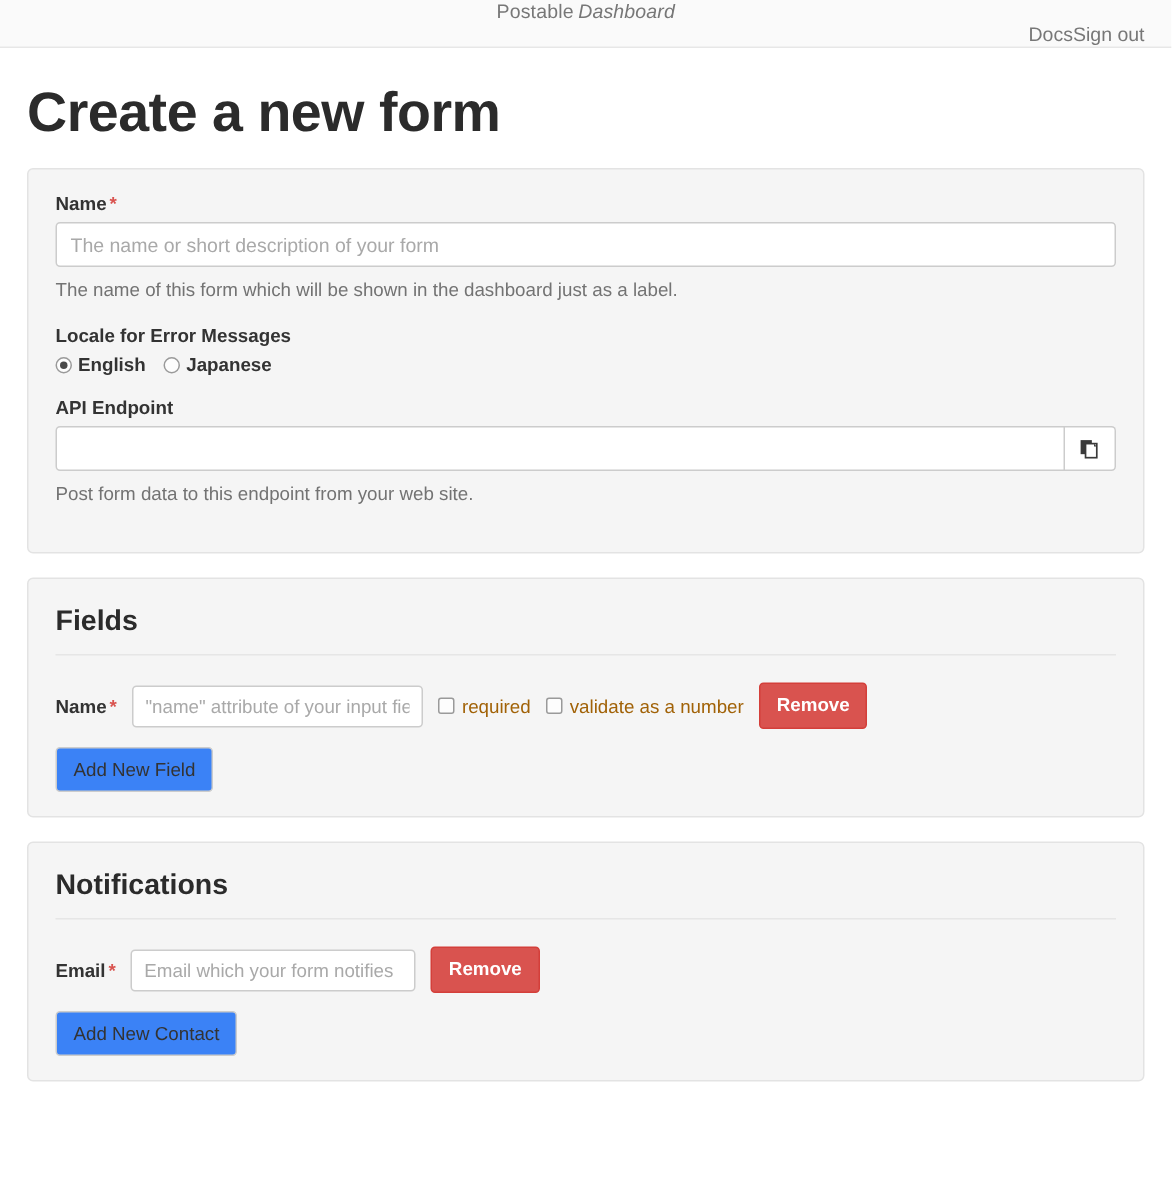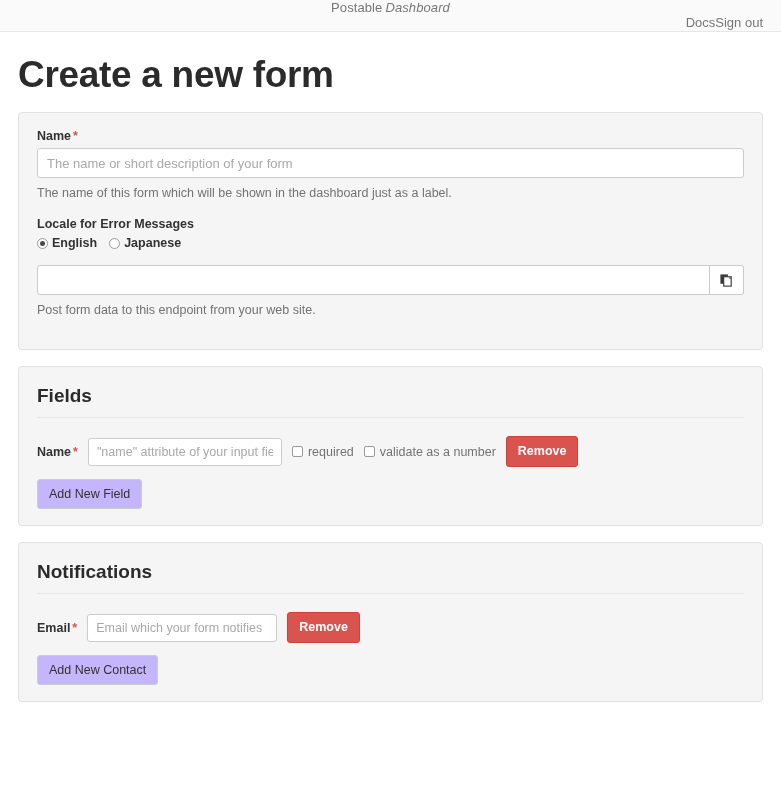--- a/index.html
+++ b/index.html
@@ -199,21 +199,21 @@
   }
   .input-inline::placeholder { color: #a9a9a9; }
   .input-field-name { width: 194px; }
   .input-email { width: 190px; }
 
   .check-opt {
     display: inline-flex;
     align-items: center;
     gap: 5px;
     font-size: 12.5px;
-    color: #737373;
+    color: #a16207;
     cursor: pointer;
     white-space: nowrap;
   }
   .checkbox {
     width: 11px; height: 11px;
     border: 1px solid #9a9a9a;
     background: #fdfdfd;
     border-radius: 2px;
     display: inline-block;
     flex: none;
@@ -224,21 +224,21 @@
     font-family: "Liberation Sans", sans-serif;
     font-size: 12.5px;
     line-height: 1;
     padding: 8px 11px;
     border-radius: 3px;
     border: 1px solid transparent;
     cursor: pointer;
     white-space: nowrap;
   }
   .btn-default {
-    background: #c4b5fd;
+    background: #3b82f6;
     border-color: #cccccc;
     color: #333333;
   }
   .btn-danger {
     background: #d9534f;
     border-color: #d43f3a;
     color: #ffffff;
     font-weight: bold;
   }
 </style>
@@ -278,20 +278,21 @@
           <span>English</span>
         </label>
         <label class="radio-opt">
           <span class="radio-dot"></span>
           <span>Japanese</span>
         </label>
       </div>
     </div>
 
     <div class="form-group">
+      <label class="label">API Endpoint</label>
       <div class="input-group">
         <input class="input" type="text" placeholder="" style="">
         <button class="copy-btn">
           <svg width="15" height="15" viewBox="0 0 16 16">
             <rect x="1.5" y="1.5" width="8" height="10" fill="#3a3a3a"></rect>
             <rect x="5" y="4" width="8" height="10" fill="#ffffff" stroke="#3a3a3a" stroke-width="1.2"></rect>
             <path d="M11 4 L13 6 L11 6 Z" fill="#3a3a3a"></path>
           </svg>
         </button>
       </div>

